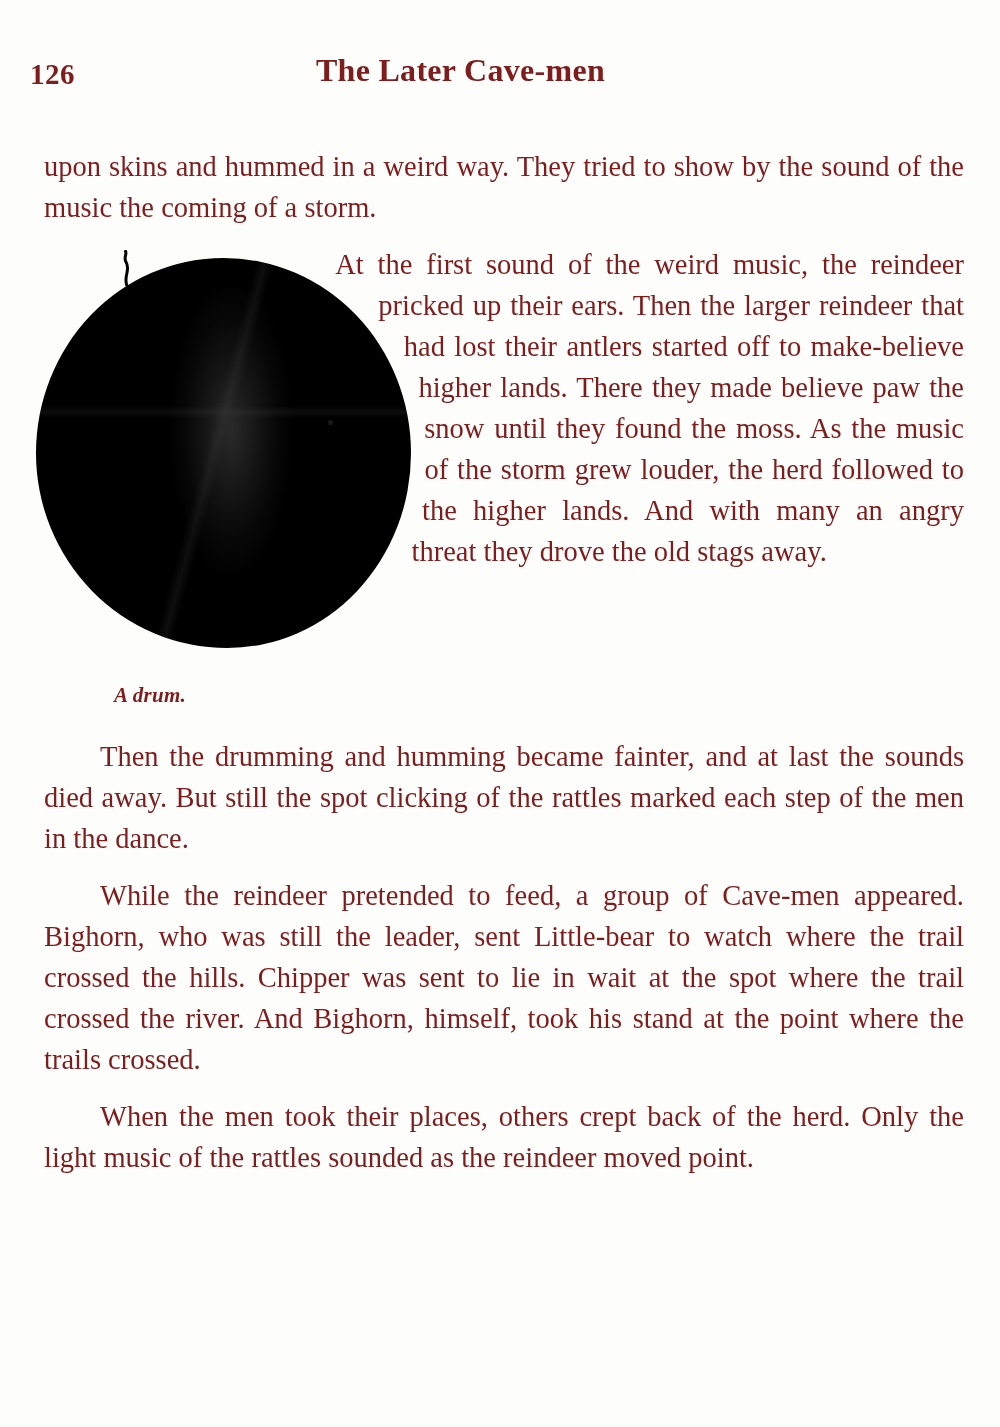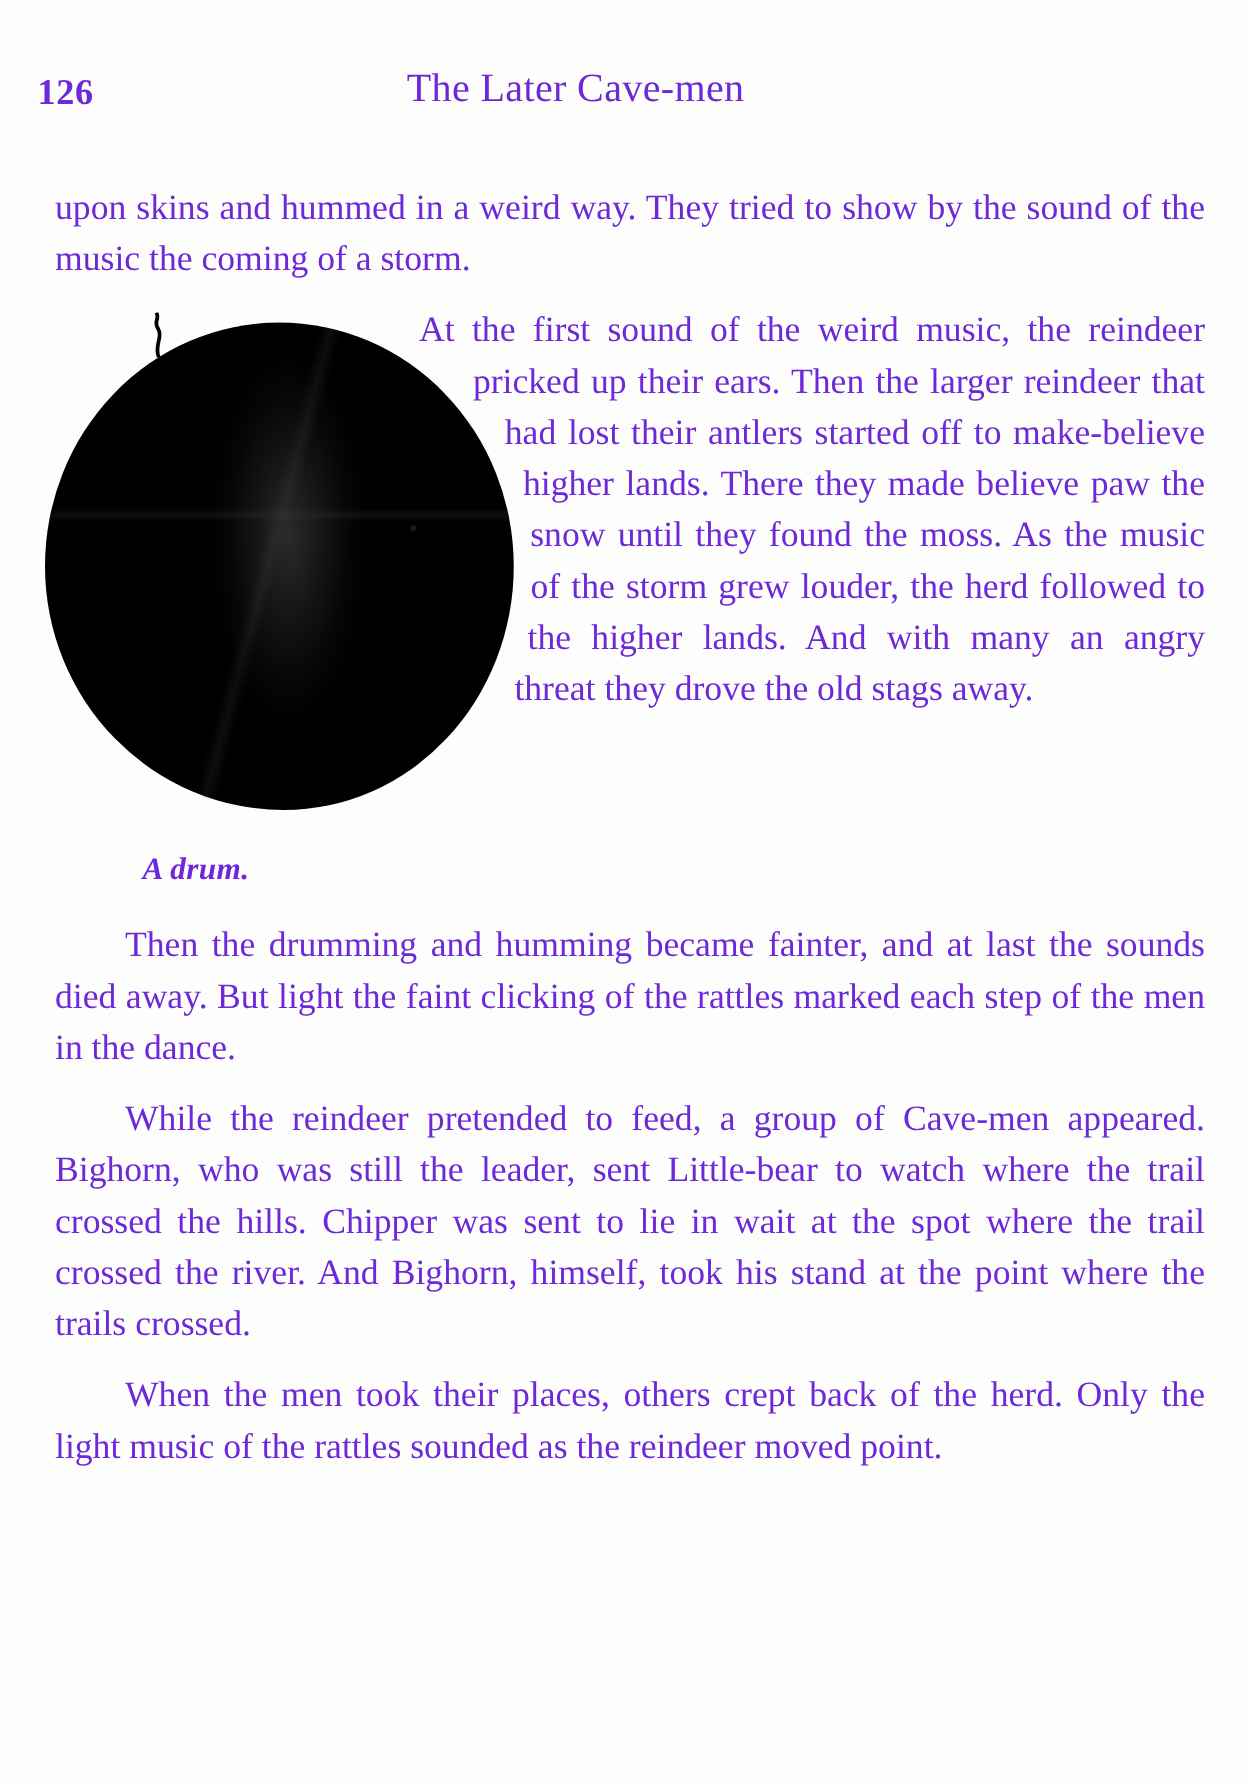--- a/index.html
+++ b/index.html
@@ -6,21 +6,21 @@
     margin: 0;
     padding: 0;
     background: #ffffff;
   }
   .page {
     position: relative;
     width: 1000px;
     height: 1427px;
     background: #fdfdfb;
     font-family: "Liberation Serif", serif;
-    color: #6d28d9;
+    color: #7f1d1d;
     overflow: hidden;
   }
 
   
   .header {
     position: absolute;
     top: 52px;
     left: 0;
     width: 1000px;
     height: 46px;
@@ -33,21 +33,21 @@
     font-weight: bold;
     letter-spacing: 0.5px;
   }
   .running-head {
     position: absolute;
     left: 0;
     top: 0;
     width: 896px;
     text-align: center;
     font-size: 32px;
-    font-weight: normal;
+    font-weight: bold;
     letter-spacing: 0.3px;
     padding-left: 25px;
     box-sizing: border-box;
   }
 
   
   .body-text {
     position: absolute;
     left: 28px;
     top: 130px;
@@ -109,21 +109,21 @@
     position: absolute;
     left: 92px;
     top: 0px;
     width: 14px;
     height: 36px;
   }
   .fig-caption {
     position: absolute;
     left: 86px;
     top: 425px;
-    font-size: 25px;
+    font-size: 21px;
     font-style: italic;
     font-weight: bold;
     letter-spacing: 0.3px;
   }
   .stray-mark {
     position: absolute;
     background: #1a1a1a;
     border-radius: 50%;
   }
 </style>
@@ -149,18 +149,18 @@
         </svg>
         <div class="stray-mark" style="left:300px; top:170px; width:5px; height:5px;"></div>
       </div>
       <div class="fig-caption">A drum.</div>
     </div>
 
     <p class="para">At the first sound of the weird music, the reindeer pricked up their ears.  Then the larger reindeer that had lost their antlers started off to make-believe higher lands.  There they made believe paw the snow until they found the moss.  As the music of the storm grew louder, the herd followed to the higher lands.  And with many an angry threat they drove the old stags away.</p>
 
     <div style="clear:both"></div>
 
-    <p class="para indent">Then the drumming and humming became fainter, and at last the sounds died away.  But light the faint clicking of the rattles marked each step of the men in the dance.</p>
+    <p class="para indent">Then the drumming and humming became fainter, and at last the sounds died away.  But still the spot clicking of the rattles marked each step of the men in the dance.</p>
     <p class="para indent">While the reindeer pretended to feed, a group of Cave-men appeared.  Bighorn, who was still the leader, sent Little-bear to watch where the trail crossed the hills.  Chipper was sent to lie in wait at the spot where the trail crossed the river.  And Bighorn, himself, took his stand at the point where the trails crossed.</p>
     <p class="para indent">When the men took their places, others crept back of the herd.  Only the light music of the rattles sounded as the reindeer moved point.</p>
   </div>
 
 </div>
 
 </body></html>

